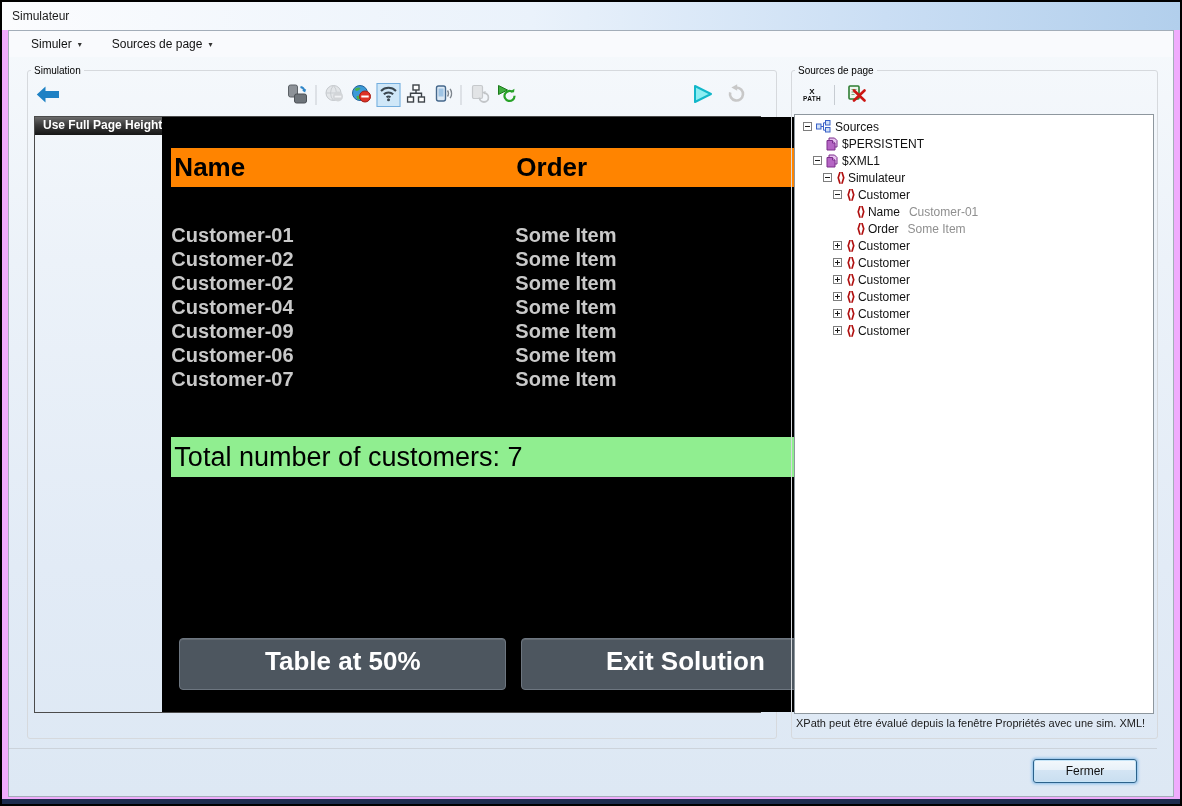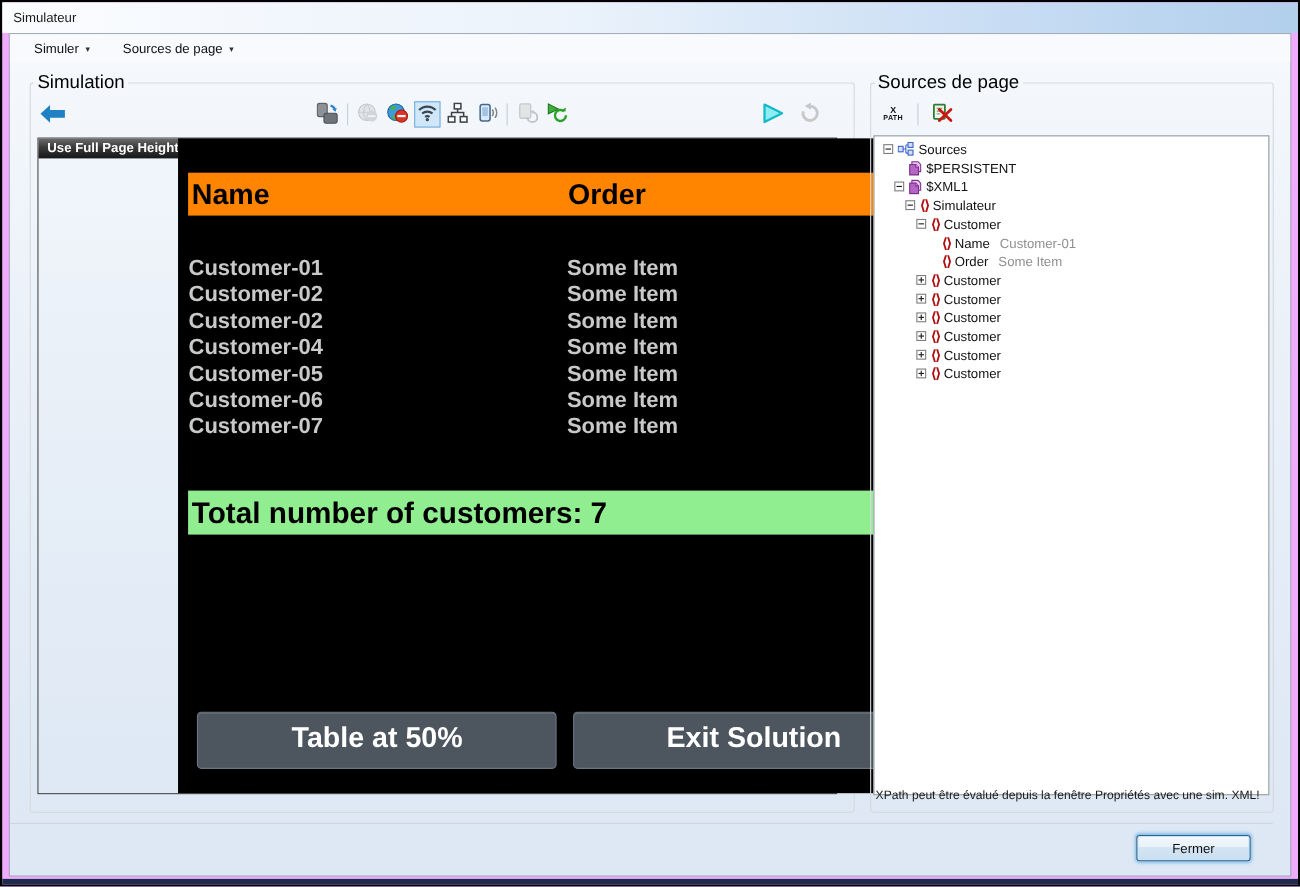--- a/index.html
+++ b/index.html
@@ -23,21 +23,21 @@
   .menubar { position:absolute; top:0; left:0; right:0; height:26px;
              display:flex; align-items:center; gap:22px; padding-left:18px;
              font-size:12px; color:#111; background:rgba(250,251,253,.65); }
   .menu-item { display:flex; align-items:center; gap:6px; cursor:default; padding:2px 4px; }
   .menu-item .caret { font-size:8px; color:#333; }
 
   .content { position:absolute; top:26px; left:0; right:0; bottom:48px; }
 
   fieldset.groupbox { position:absolute; margin:0; padding:0; border:1px solid #d6d9dd;
                       border-radius:3px; font-size:11px; color:#000; }
-  fieldset.groupbox legend { padding:0 3px; margin-left:3px; font-size:17px;margin-top:23px; }
+  fieldset.groupbox legend { padding:0 3px; margin-left:3px; font-size:10px;margin-top:23px; }
   .sim-group { left:18px; top:8px;  width:750px; height:674px; }
   .src-group { left:782px; top:8px; width:367px; height:674px; }
 
   
   .sim-toolbar { position:absolute; top:4px; left:6px; right:6px; height:32px; }
   .tb-btn { display:flex; align-items:center; justify-content:center; width:24px; height:24px;
             border:1px solid transparent; background:transparent; padding:0; cursor:default; }
   .tb-btn.selected { background:#cfe7f8; border:1px solid #74aede; }
   .tb-left  { position:absolute; left:2px; top:4px; }
   .tb-center{ position:absolute; left:50%; transform:translateX(-50%); top:3px;
@@ -59,21 +59,21 @@
                 font-size:26px; font-weight:bold; display:flex; align-items:center; }
   .orange-bar .col1 { padding-left:3px; }
   .orange-bar .col2 { position:absolute; left:345px; }
 
   .cust-rows { position:absolute; top:106px; left:9px; right:5px; }
   .cust-row  { position:relative; height:24px; line-height:24px;
                color:#c9c9c9; font-size:20px; font-weight:bold; }
   .cust-row .c-item { position:absolute; left:344px; }
 
   .total-bar { position:absolute; left:9px; width:687px; top:320px; height:40px;
-               background:var(--total-bg,#90ee90); color:#000; font-size:27px; font-weight:bold;
+               background:var(--total-bg,#90ee90); color:#000; font-size:27px; font-weight:normal;
                display:flex; align-items:center; padding-left:3px; }
 
   .page-btn { position:absolute; top:521px; height:52px; background:var(--btn-bg,#4d565f);
               border:1px solid #6d7680; border-radius:4px; color:#fff;
               font-size:26px; font-weight:bold; text-align:center; line-height:44px;
               box-shadow:inset 0 1px 0 rgba(255,255,255,.12); cursor:default; }
   .page-btn.b1 { left:17px;  width:327px; }
   .page-btn.b2 { left:359px; width:328px; }
 
   
@@ -270,21 +270,21 @@
               <div class="orange-bar">
                 <span class="col1">Name</span>
                 <span class="col2">Order</span>
               </div>
 
               <div class="cust-rows">
                   <div class="cust-row"><span class="c-name">Customer-01</span><span class="c-item">Some Item</span></div>
                   <div class="cust-row"><span class="c-name">Customer-02</span><span class="c-item">Some Item</span></div>
                   <div class="cust-row"><span class="c-name">Customer-02</span><span class="c-item">Some Item</span></div>
                   <div class="cust-row"><span class="c-name">Customer-04</span><span class="c-item">Some Item</span></div>
-                  <div class="cust-row"><span class="c-name">Customer-05</span><span class="c-item">Some Item</span></div>
+                  <div class="cust-row"><span class="c-name">Customer-09</span><span class="c-item">Some Item</span></div>
                   <div class="cust-row"><span class="c-name">Customer-06</span><span class="c-item">Some Item</span></div>
                   <div class="cust-row"><span class="c-name">Customer-07</span><span class="c-item">Some Item</span></div>
                 </div>
 
               <div class="total-bar">Total number of customers: 7</div>
 
               <div class="page-btn b1">Table at 50%</div>
               <div class="page-btn b2">Exit Solution</div>
             </div>
 

